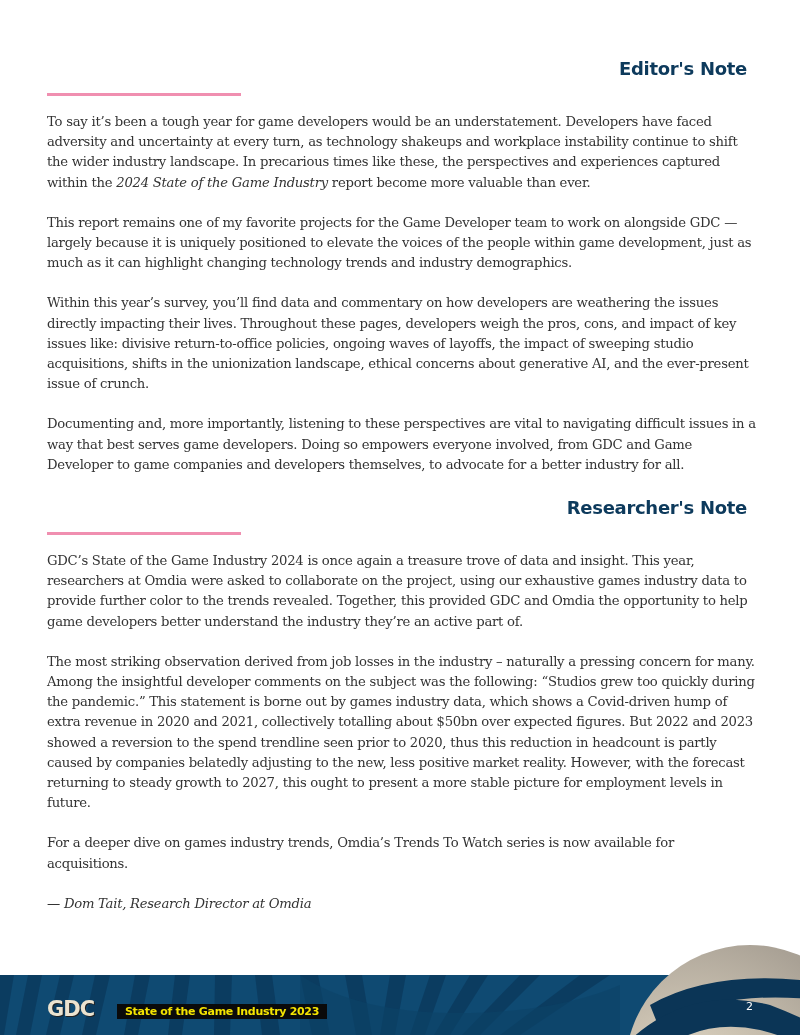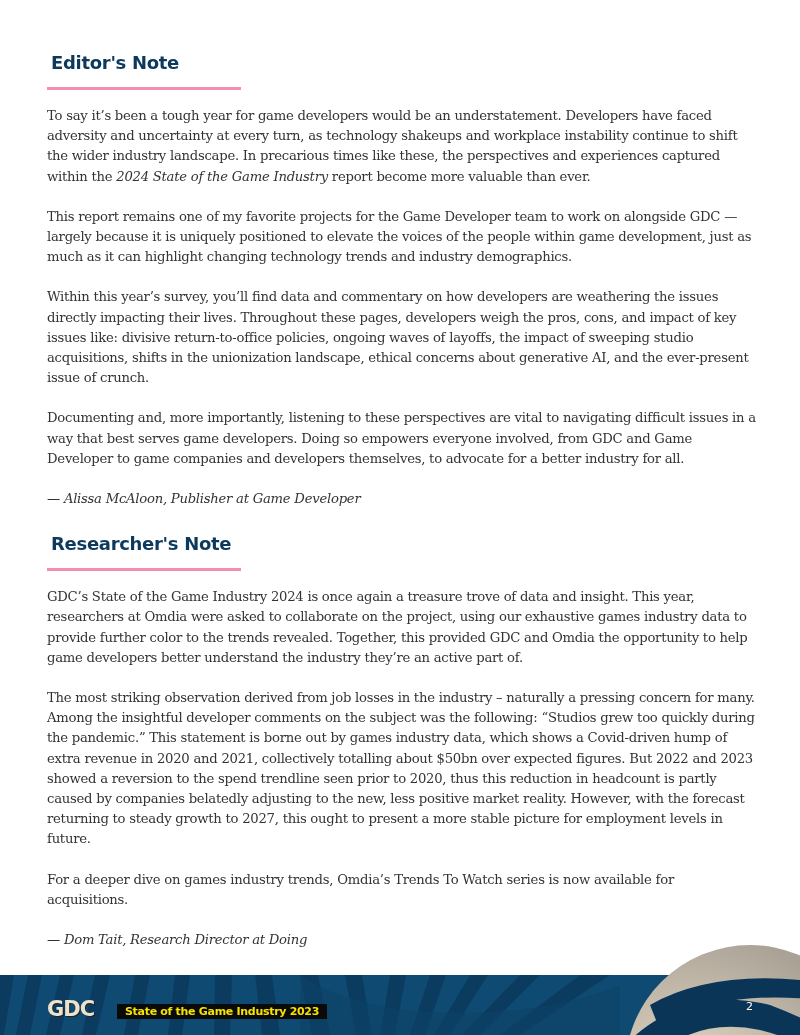--- a/index.html
+++ b/index.html
@@ -10,23 +10,24 @@
       color: #333333;
     }
     .content {
       position: absolute; left: 47px; top: 46px; width: 710px;
     }
     .section-title {
       font-family: "DejaVu Sans", "Liberation Sans", sans-serif;
       font-weight: bold;
       font-size: 18px;
       color: #0d3a5c;
-      margin: 4px;
+      margin: 10px;
       letter-spacing: -0.3px;
       line-height: 26px;
+      text-align: right;
     }
     .accent-rule {
       width: 194px; height: 3px; background: #f08fb0;
       margin-top: 11px; margin-bottom: 16px;
       border: none;
     }
     p {
       margin: 0 0 20px 0;
       font-size: 13.2px;
       line-height: 20.2px;
@@ -75,30 +76,29 @@
 <body>
 
 <div class="content">
   <section>
     <h2 class="section-title">Editor's Note</h2>
     <div class="accent-rule"></div>
     <p><span>To say it’s been a tough year for game developers would be an understatement. Developers have faced adversity and uncertainty at every turn, as technology shakeups and workplace instability continue to shift the wider industry landscape. In precarious times like these, the perspectives and experiences captured within the </span><em>2024 State of the Game Industry</em><span> report become more valuable than ever.</span></p>
     <p>This report remains one of my favorite projects for the Game Developer team to work on alongside GDC — largely because it is uniquely positioned to elevate the voices of the people within game development, just as much as it can highlight changing technology trends and industry demographics.</p>
     <p>Within this year’s survey, you’ll find data and commentary on how developers are weathering the issues directly impacting their lives. Throughout these pages, developers weigh the pros, cons, and impact of key issues like: divisive return-to-office policies, ongoing waves of layoffs, the impact of sweeping studio acquisitions, shifts in the unionization landscape, ethical concerns about generative AI, and the ever-present issue of crunch.</p>
     <p>Documenting and, more importantly, listening to these perspectives are vital to navigating difficult issues in a way that best serves game developers. Doing so empowers everyone involved, from GDC and Game Developer to game companies and developers themselves, to advocate for a better industry for all.</p>
-    <p class="sig">— Alissa McAloon, Publisher at Game Developer</p>
   </section>
 
   <section class="section2">
     <h2 class="section-title">Researcher's Note</h2>
     <div class="accent-rule"></div>
     <p>GDC’s State of the Game Industry 2024 is once again a treasure trove of data and insight. This year, researchers at Omdia were asked to collaborate on the project, using our exhaustive games industry data to provide further color to the trends revealed. Together, this provided GDC and Omdia the opportunity to help game developers better understand the industry they’re an active part of.</p>
     <p>The most striking observation derived from job losses in the industry – naturally a pressing concern for many. Among the insightful developer comments on the subject was the following: “Studios grew too quickly during the pandemic.” This statement is borne out by games industry data, which shows a Covid-driven hump of extra revenue in 2020 and 2021, collectively totalling about $50bn over expected figures. But 2022 and 2023 showed a reversion to the spend trendline seen prior to 2020, thus this reduction in headcount is partly caused by companies belatedly adjusting to the new, less positive market reality. However, with the forecast returning to steady growth to 2027, this ought to present a more stable picture for employment levels in future.</p>
     <p>For a deeper dive on games industry trends, Omdia’s Trends To Watch series is now available for acquisitions.</p>
-    <p class="sig">— Dom Tait, Research Director at Doing</p>
+    <p class="sig">— Dom Tait, Research Director at Omdia</p>
   </section>
 </div>
 
 <div class="footer">
   <svg class="footer-stripes" viewBox="0 0 800 60" preserveAspectRatio="none">
     <rect x="0" y="0" width="800" height="60" fill="#0f4a72"></rect>
     <g fill="#0b3a5e" opacity="0.85">
       <path d="M0 0 L14 0 L4 60 L-10 60 Z"></path>
       <path d="M28 0 L42 0 L30 60 L16 60 Z"></path>
       <path d="M60 0 L74 0 L60 60 L46 60 Z"></path>

